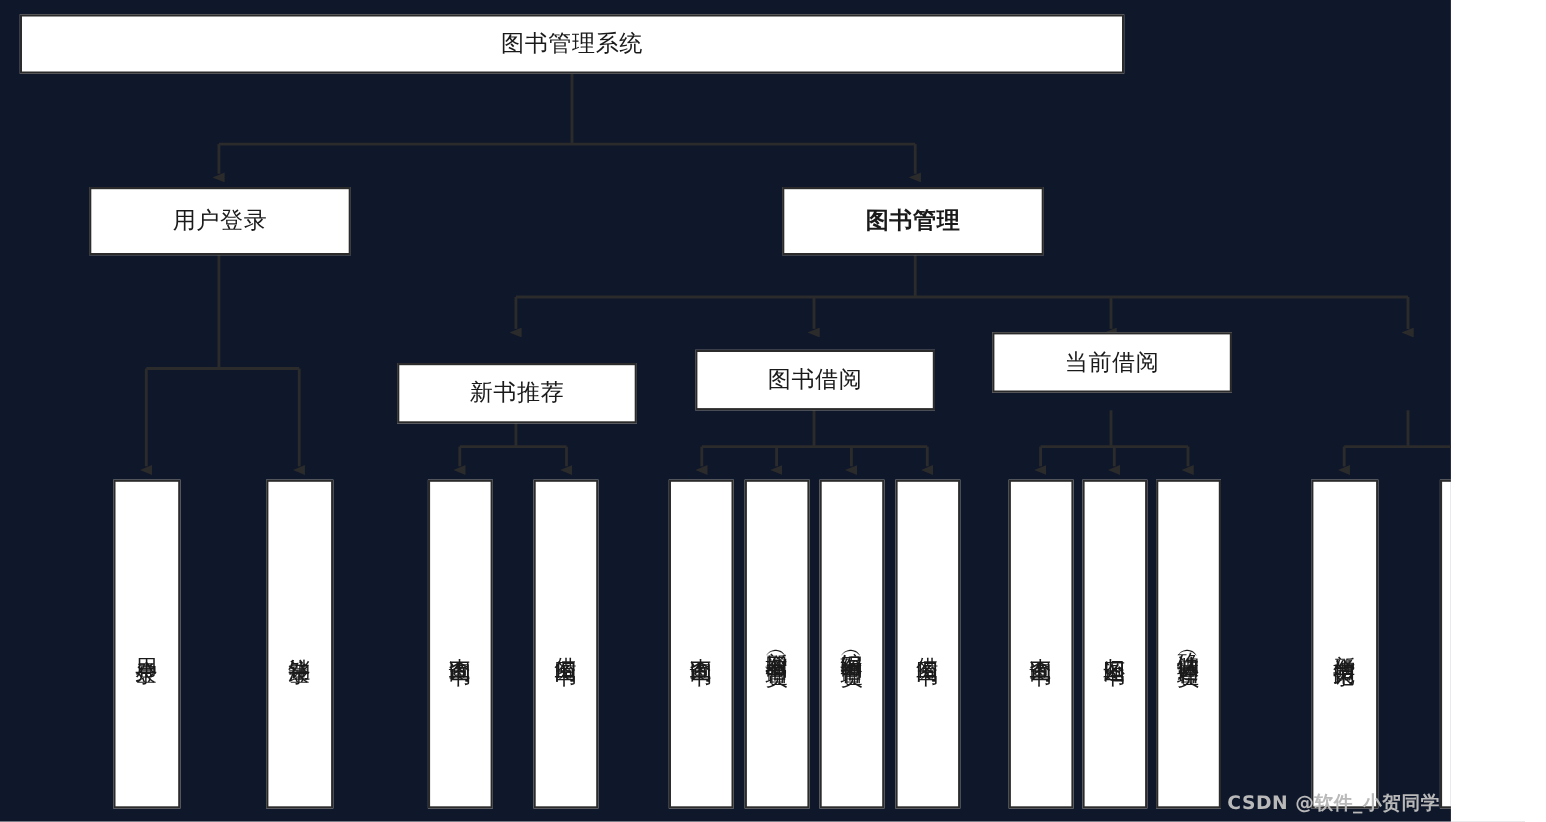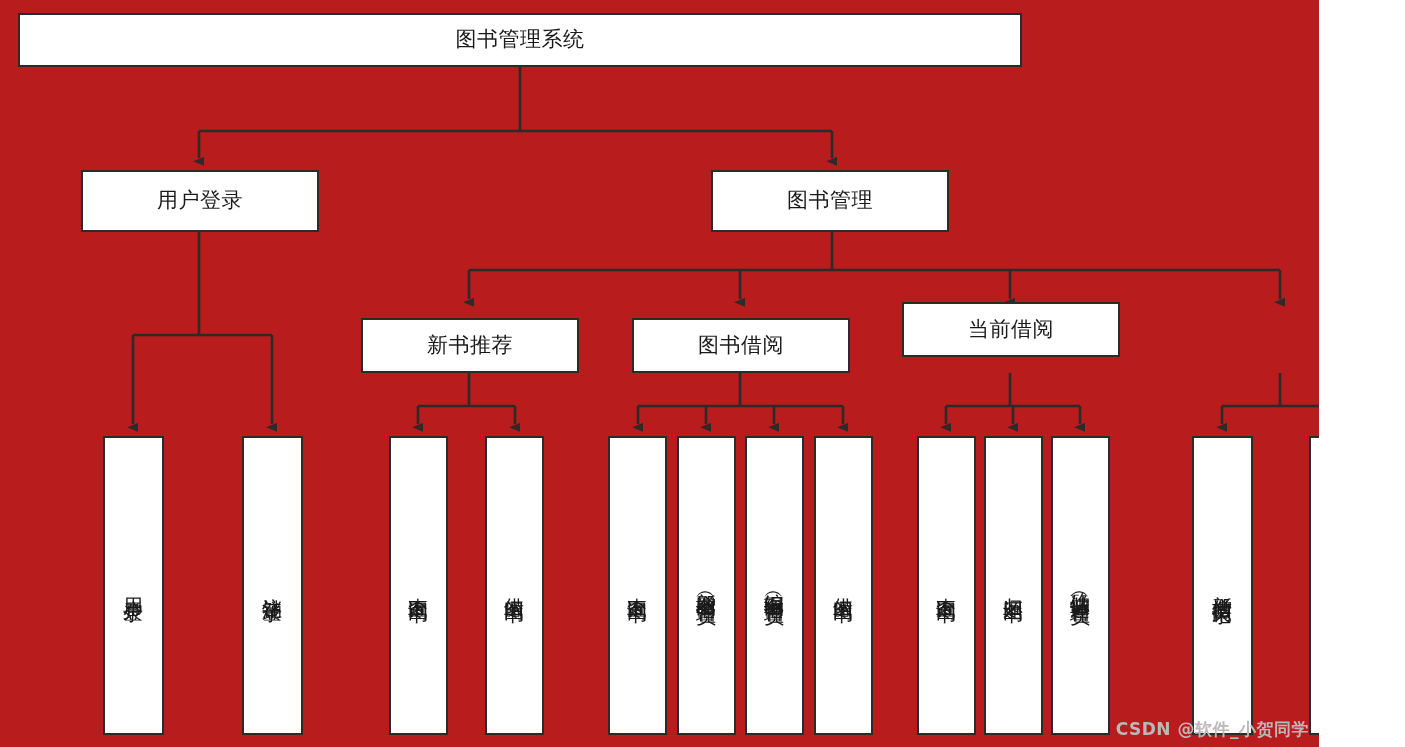--- a/index.html
+++ b/index.html
@@ -7,21 +7,21 @@
     padding: 0;
     background: #ffffff;
   }
   body {
     font-family: "DejaVu Sans", "Liberation Sans", sans-serif;
   }
   #canvas {
     position: relative;
     width: 1319px;
     height: 747px;
-    background: #b91c1c;
+    background: #0f172a;
     overflow: hidden;
   }
   #wires {
     position: absolute;
     left: 0;
     top: 0;
     width: 1405px;
     height: 747px;
     pointer-events: none;
   }
@@ -126,25 +126,25 @@
     </g>
   </svg>
 
   <div class="node root horiz" style="left:18px; top:13px; width:1004px; height:54px;">
     <span>图书管理系统</span>
   </div>
 
   <div class="node horiz" style="left:81px; top:170px; width:238px; height:62px;">
     <span>用户登录</span>
   </div>
-  <div class="node horiz" style="left:711px; top:170px; width:238px; height:62px;">
+  <div class="node horiz" style="left:711px; top:170px; width:238px; height:62px;font-weight:bold;">
     <span>图书管理</span>
   </div>
 
-  <div class="node horiz" style="left:361px; top:318px; width:218px; height:55px;">
+  <div class="node horiz" style="left:361px; top:330px; width:218px; height:55px;">
     <span>新书推荐</span>
   </div>
   <div class="node horiz" style="left:632px; top:318px; width:218px; height:55px;">
     <span>图书借阅</span>
   </div>
   <div class="node horiz" style="left:902px; top:302px; width:218px; height:55px;text-align:right;">
     <span>当前借阅</span>
   </div>
 
   <div class="node vert" style="left:103px; top:436px; width:61px; height:299px;">

